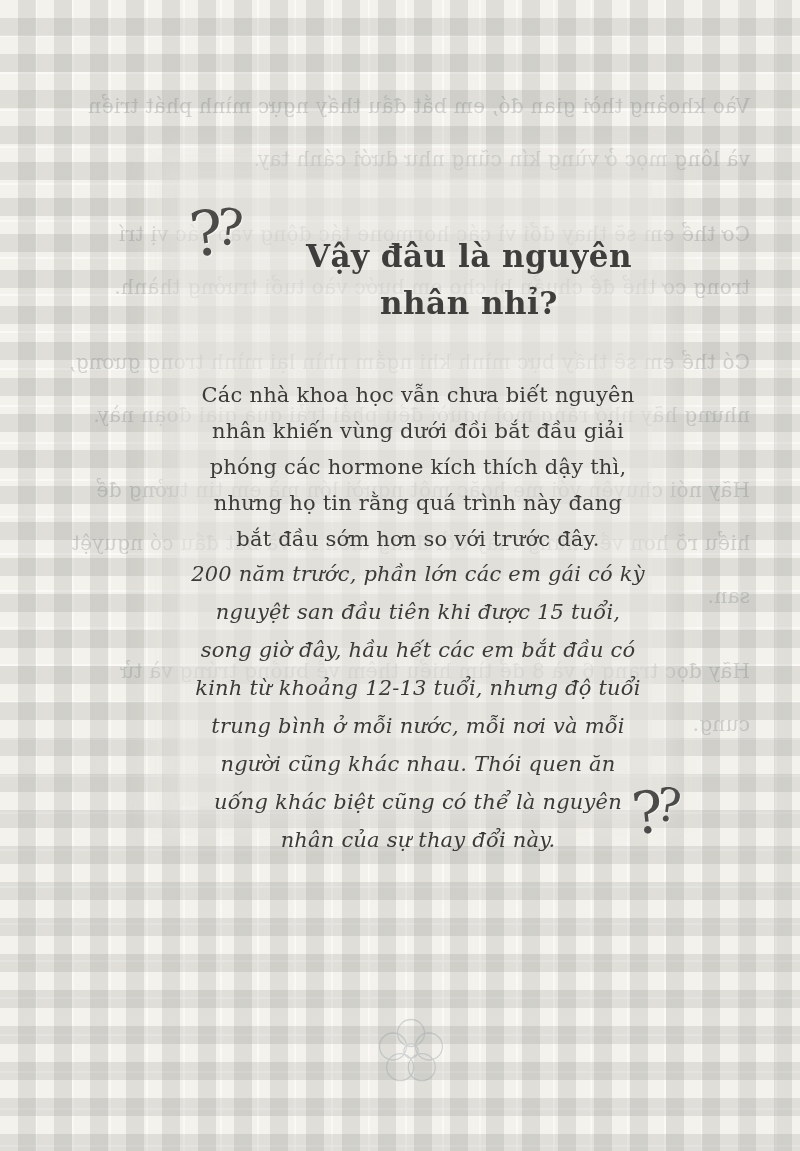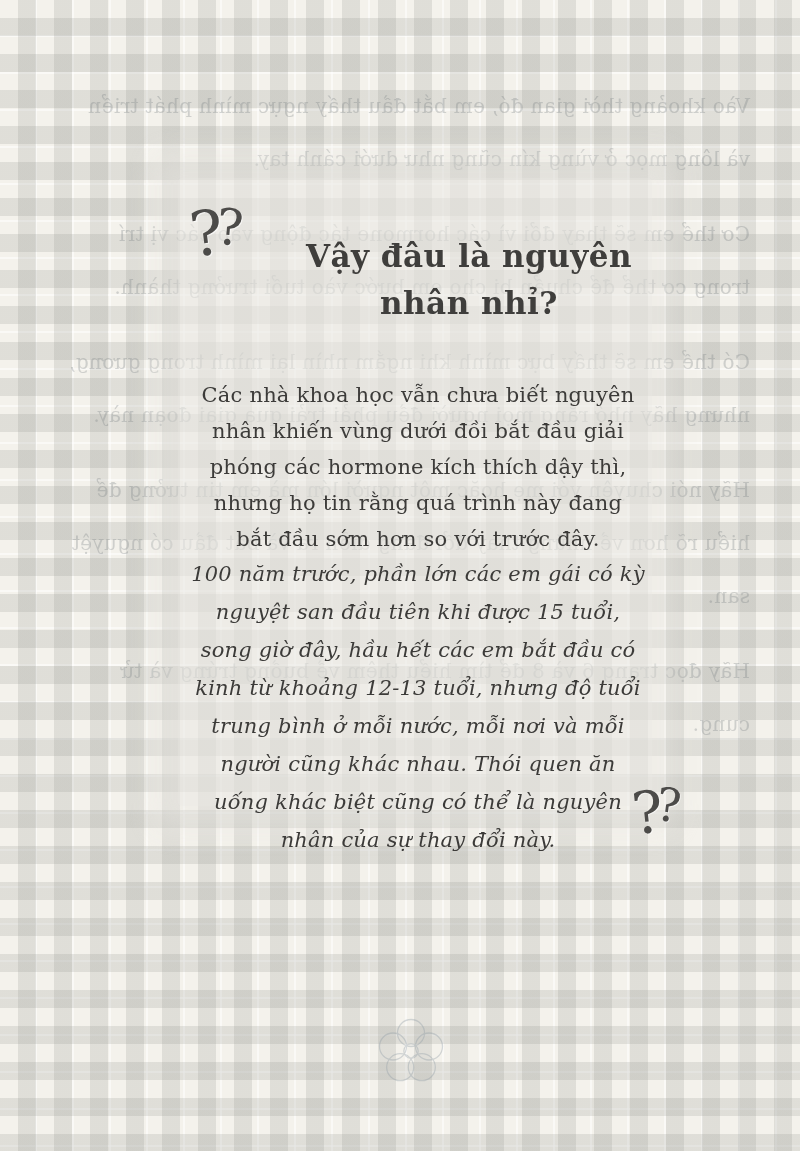--- a/index.html
+++ b/index.html
@@ -191,21 +191,21 @@
   <div class="content">
 
     <div class="qmarks qmarks-top">
       <span>?</span><span class="q2">?</span>
     </div>
 
     <h1 class="heading">Vậy đâu là nguyên nhân nhỉ?</h1>
 
     <p class="para para-1">Các nhà khoa học vẫn chưa biết nguyên nhân khiến vùng dưới đồi bắt đầu giải phóng các hormone kích thích dậy thì, nhưng họ tin rằng quá trình này đang bắt đầu sớm hơn so với trước đây.</p>
 
-    <p class="para para-2">100 năm trước, phần lớn các em gái có kỳ nguyệt san đầu tiên khi được 15 tuổi, song giờ đây, hầu hết các em bắt đầu có kinh từ khoảng 12-13 tuổi, nhưng độ tuổi trung bình ở mỗi nước, mỗi nơi và mỗi người cũng khác nhau. Thói quen ăn uống khác biệt cũng có thể là nguyên nhân của sự thay đổi này.</p>
+    <p class="para para-2">200 năm trước, phần lớn các em gái có kỳ nguyệt san đầu tiên khi được 15 tuổi, song giờ đây, hầu hết các em bắt đầu có kinh từ khoảng 12-13 tuổi, nhưng độ tuổi trung bình ở mỗi nước, mỗi nơi và mỗi người cũng khác nhau. Thói quen ăn uống khác biệt cũng có thể là nguyên nhân của sự thay đổi này.</p>
 
     <div class="qmarks qmarks-bottom">
       <span>?</span><span class="q2">?</span>
     </div>
 
     <svg class="watermark" viewBox="0 0 100 100">
       <g fill="none" stroke="#8d9aa4" stroke-width="1.4">
         <circle cx="50" cy="30" r="15"></circle>
         <circle cx="30" cy="45" r="15"></circle>
         <circle cx="70" cy="45" r="15"></circle>

